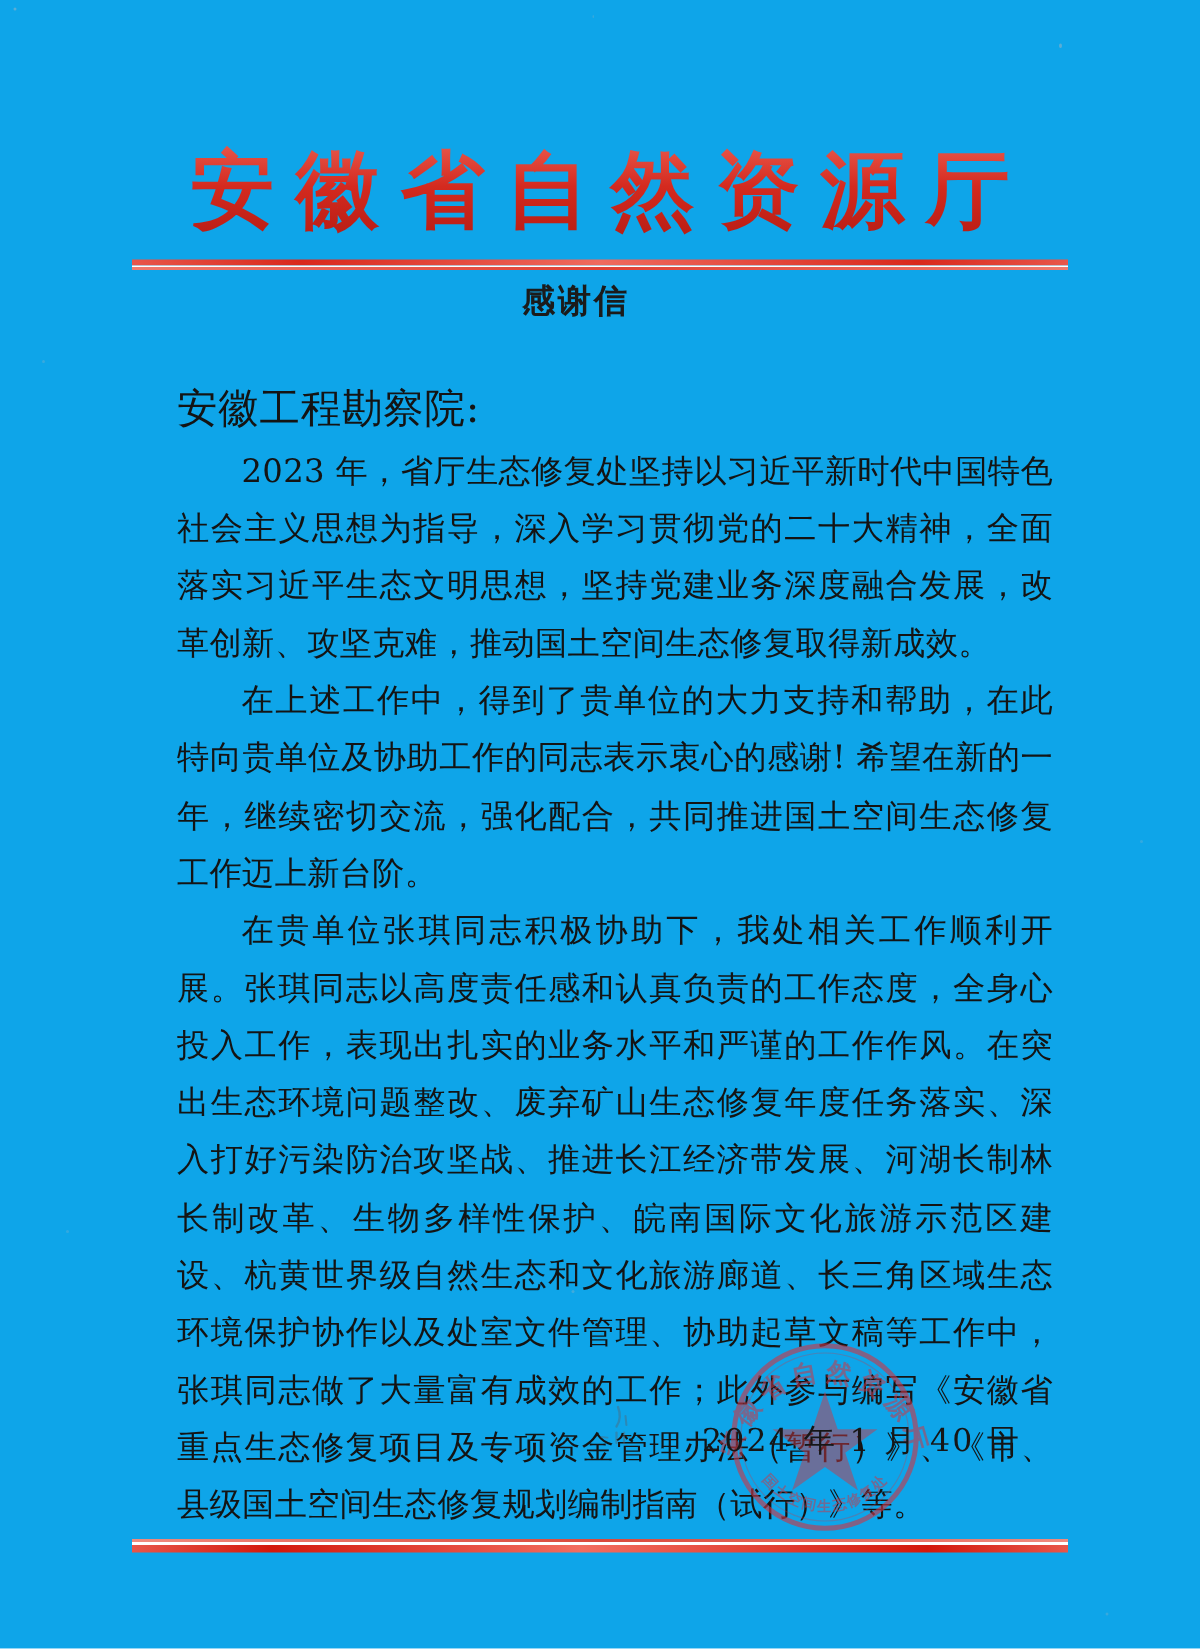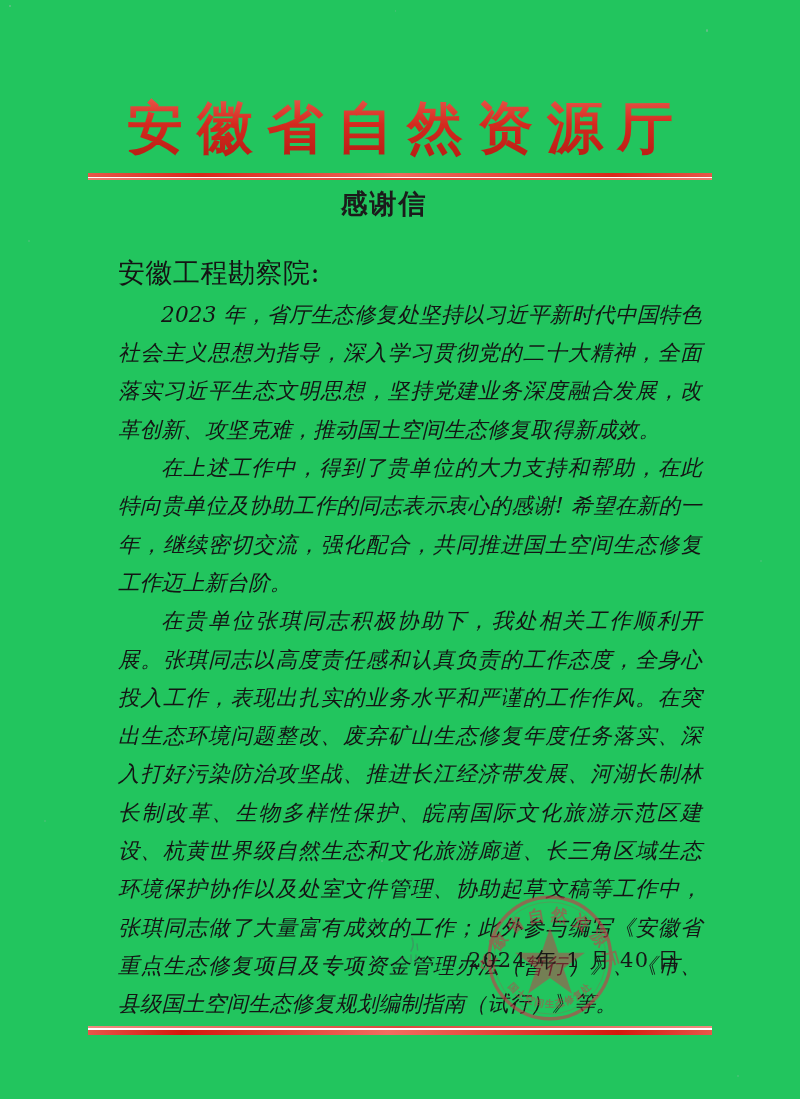--- a/index.html
+++ b/index.html
@@ -8,21 +8,21 @@
     padding: 0;
     background: #ffffff;
   }
   body {
     font-family: "Liberation Serif", "DejaVu Serif", serif;
   }
   .page {
     position: relative;
     width: 800px;
     height: 1099px;
-    background: #22c55e;
+    background: #0ea5e9;
     overflow: hidden;
   }
 
   
   .speckle {
     position: absolute;
     background: #b9b9bd;
     opacity: .45;
     border-radius: 50%;
     pointer-events: none;
@@ -70,21 +70,21 @@
   }
 
   
   .subtitle {
     position: absolute;
     top: 186px;
     left: 0;
     width: 768px;
     text-align: center;
     font-family: "DejaVu Serif", "Liberation Serif", serif;
-    font-size: 27px;
+    font-size: 22px;
     font-weight: 700;
     letter-spacing: 2px;
     color: #1b1b1b;
   }
 
   
   .body-block {
     position: absolute;
     top: 252px;
     left: 118px;
@@ -101,21 +101,20 @@
   .para {
     font-family: "DejaVu Serif", "Liberation Serif", serif;
     font-size: 21.5px;
     color: #141414;
     line-height: 38.3px;
     margin: 0;
     text-indent: 2em;
     text-align: justify;
     text-justify: inter-character;
     letter-spacing: .2px;
-    font-style: italic;
   }
   .para + .para { margin-top: 0; }
 
   
   .sign-area {
     position: absolute;
     top: 940px;
     left: 0;
     width: 800px;
     height: 110px;

